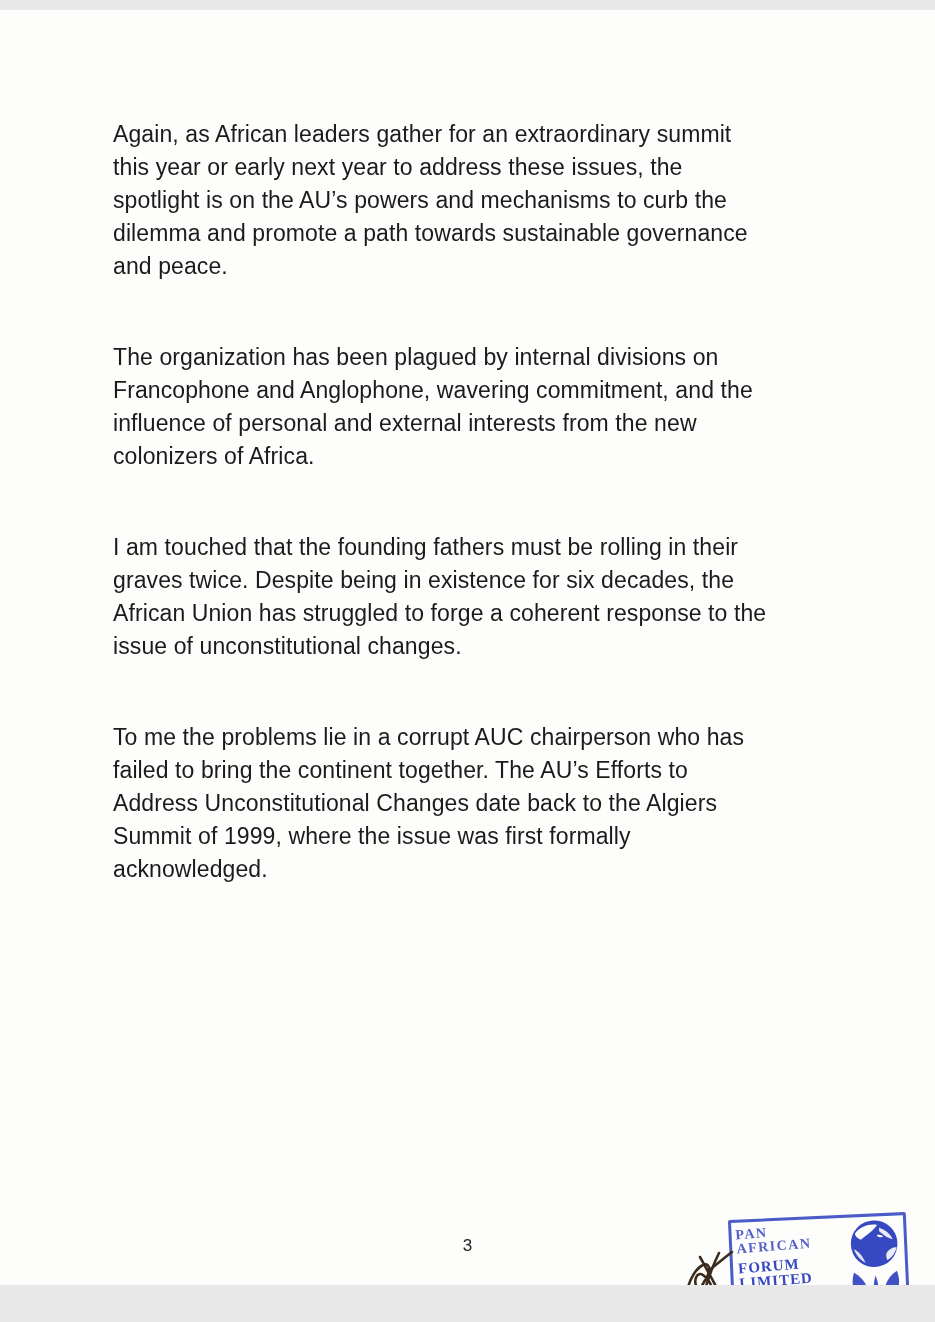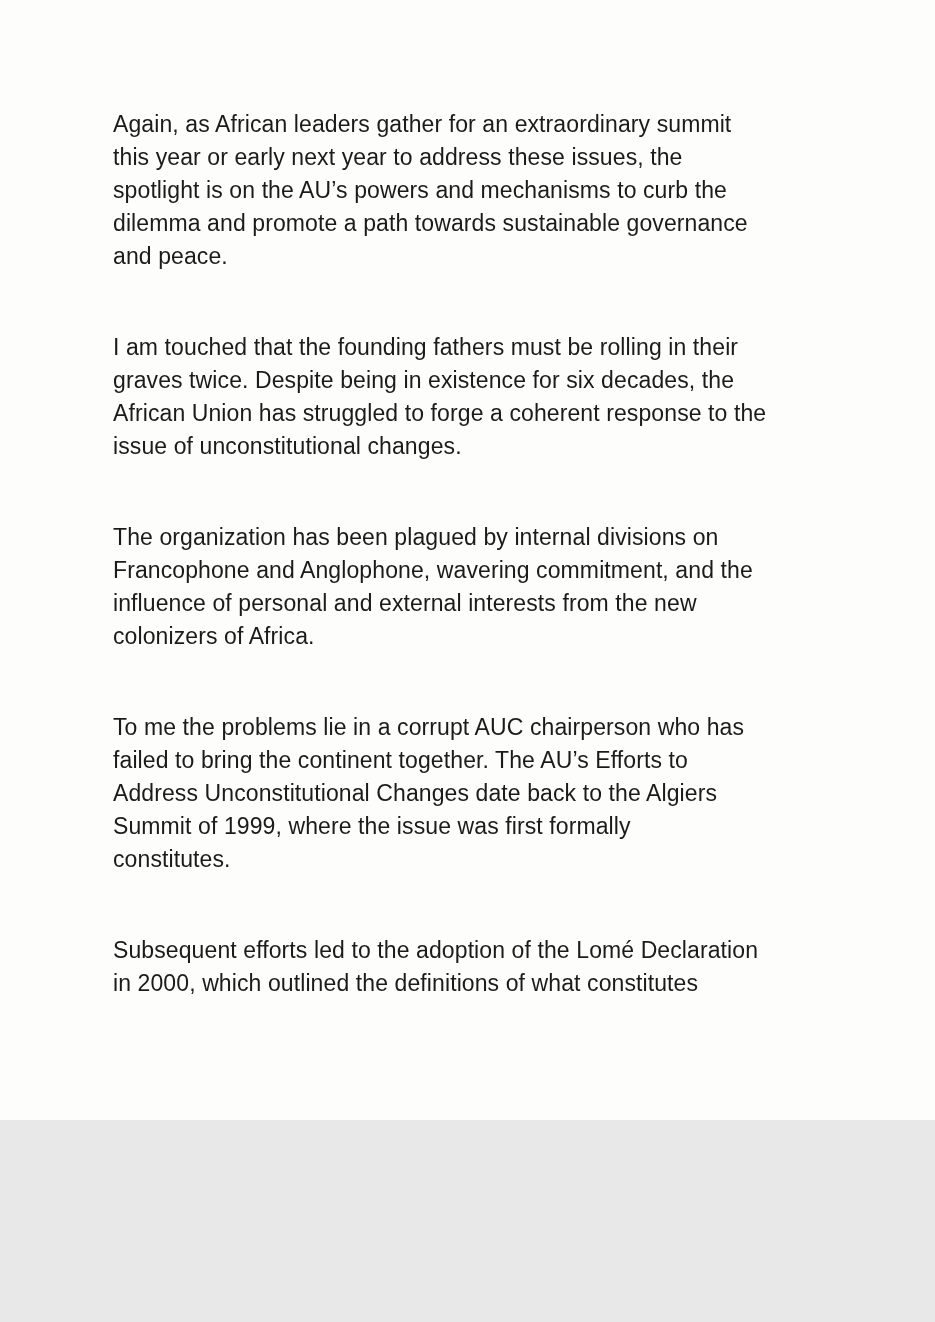--- a/index.html
+++ b/index.html
@@ -1,19 +1,19 @@
 <!DOCTYPE html>
 <html><head>
 <meta charset="utf-8">
 <style>
   html,body{margin:0;padding:0;background:#e8e8e8;}
   .page{
     position:relative;
-    width:935px;height:1120px;
-    margin:0 auto;
+    width:935px;height:1275px;
+    margin:10px auto;
     background:#fdfdfc;
     overflow:hidden;
     font-family:"Liberation Sans","DejaVu Sans",sans-serif;
   }
   .content{
     position:absolute;
     left:113px;top:108px;width:726px;
   }
   .content p{
     margin:0 0 58px 0;
@@ -73,35 +73,33 @@
 <body>
 
 <div class="page">
 
   <main class="content">
     <p>Again, as African leaders gather for an extraordinary summit
 this year or early next year to address these issues, the
 spotlight is on the AU’s powers and mechanisms to curb the
 dilemma and promote a path towards sustainable governance
 and peace.</p>
+    <p>The organization has been plagued by internal divisions on
+Francophone and Anglophone, wavering commitment, and the
+influence of personal and external interests from the new
+colonizers of Africa.</p>
     <p>I am touched that the founding fathers must be rolling in their
 graves twice. Despite being in existence for six decades, the
 African Union has struggled to forge a coherent response to the
 issue of unconstitutional changes.</p>
-    <p>The organization has been plagued by internal divisions on
-Francophone and Anglophone, wavering commitment, and the
-influence of personal and external interests from the new
-colonizers of Africa.</p>
     <p>To me the problems lie in a corrupt AUC chairperson who has
 failed to bring the continent together. The AU’s Efforts to
 Address Unconstitutional Changes date back to the Algiers
 Summit of 1999, where the issue was first formally
-constitutes.</p>
-    <p>Subsequent efforts led to the adoption of the Lomé Declaration
-in 2000, which outlined the definitions of what constitutes</p>
+acknowledged.</p>
   </main>
 
   <div class="page-number">3</div>
 
   <svg class="signature" viewBox="0 0 108 84" fill="none">
     <g stroke="#3c2c1e" stroke-width="2.6" stroke-linecap="round" fill="none">
       <path d="M 7 69 C -3 79 3 86 12 80 C 27 70 30 57 32 46 C 34 34 41 22 48 19 C 54 16 56 23 52 31 C 44 45 35 57 39 65 C 43 72 54 66 57 55 C 60 44 55 34 48 29 C 42 25 38 34 42 42"></path>
       <path d="M 45 11 C 55 29 67 51 76 70"></path>
       <path d="M 64 7 C 56 23 50 42 46 59"></path>
       <path d="M 53 25 C 61 19 69 12 77 6"></path>

